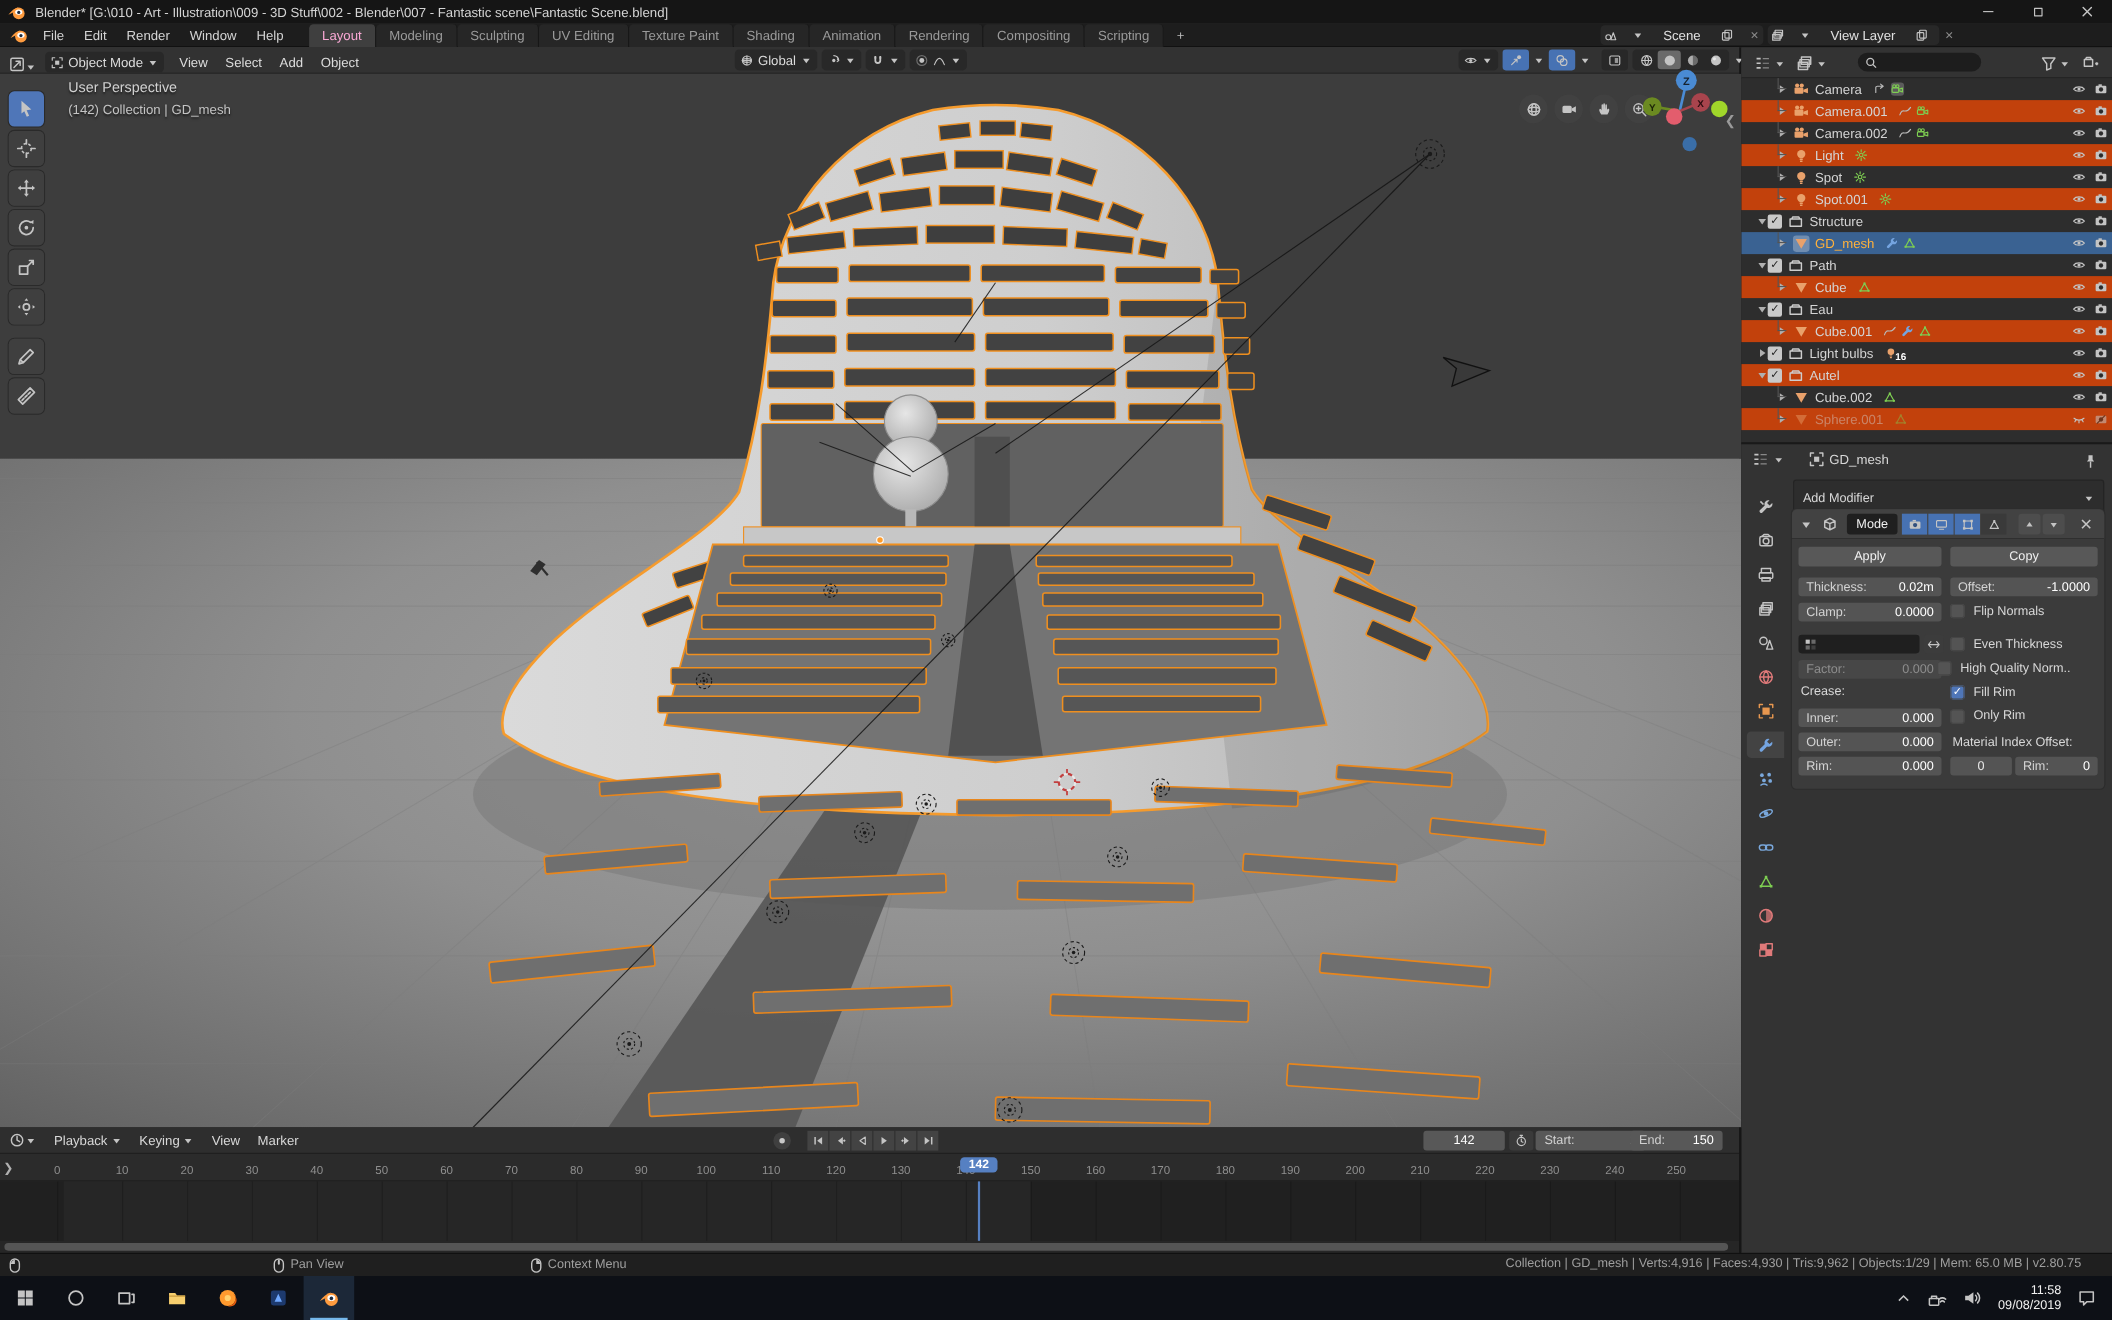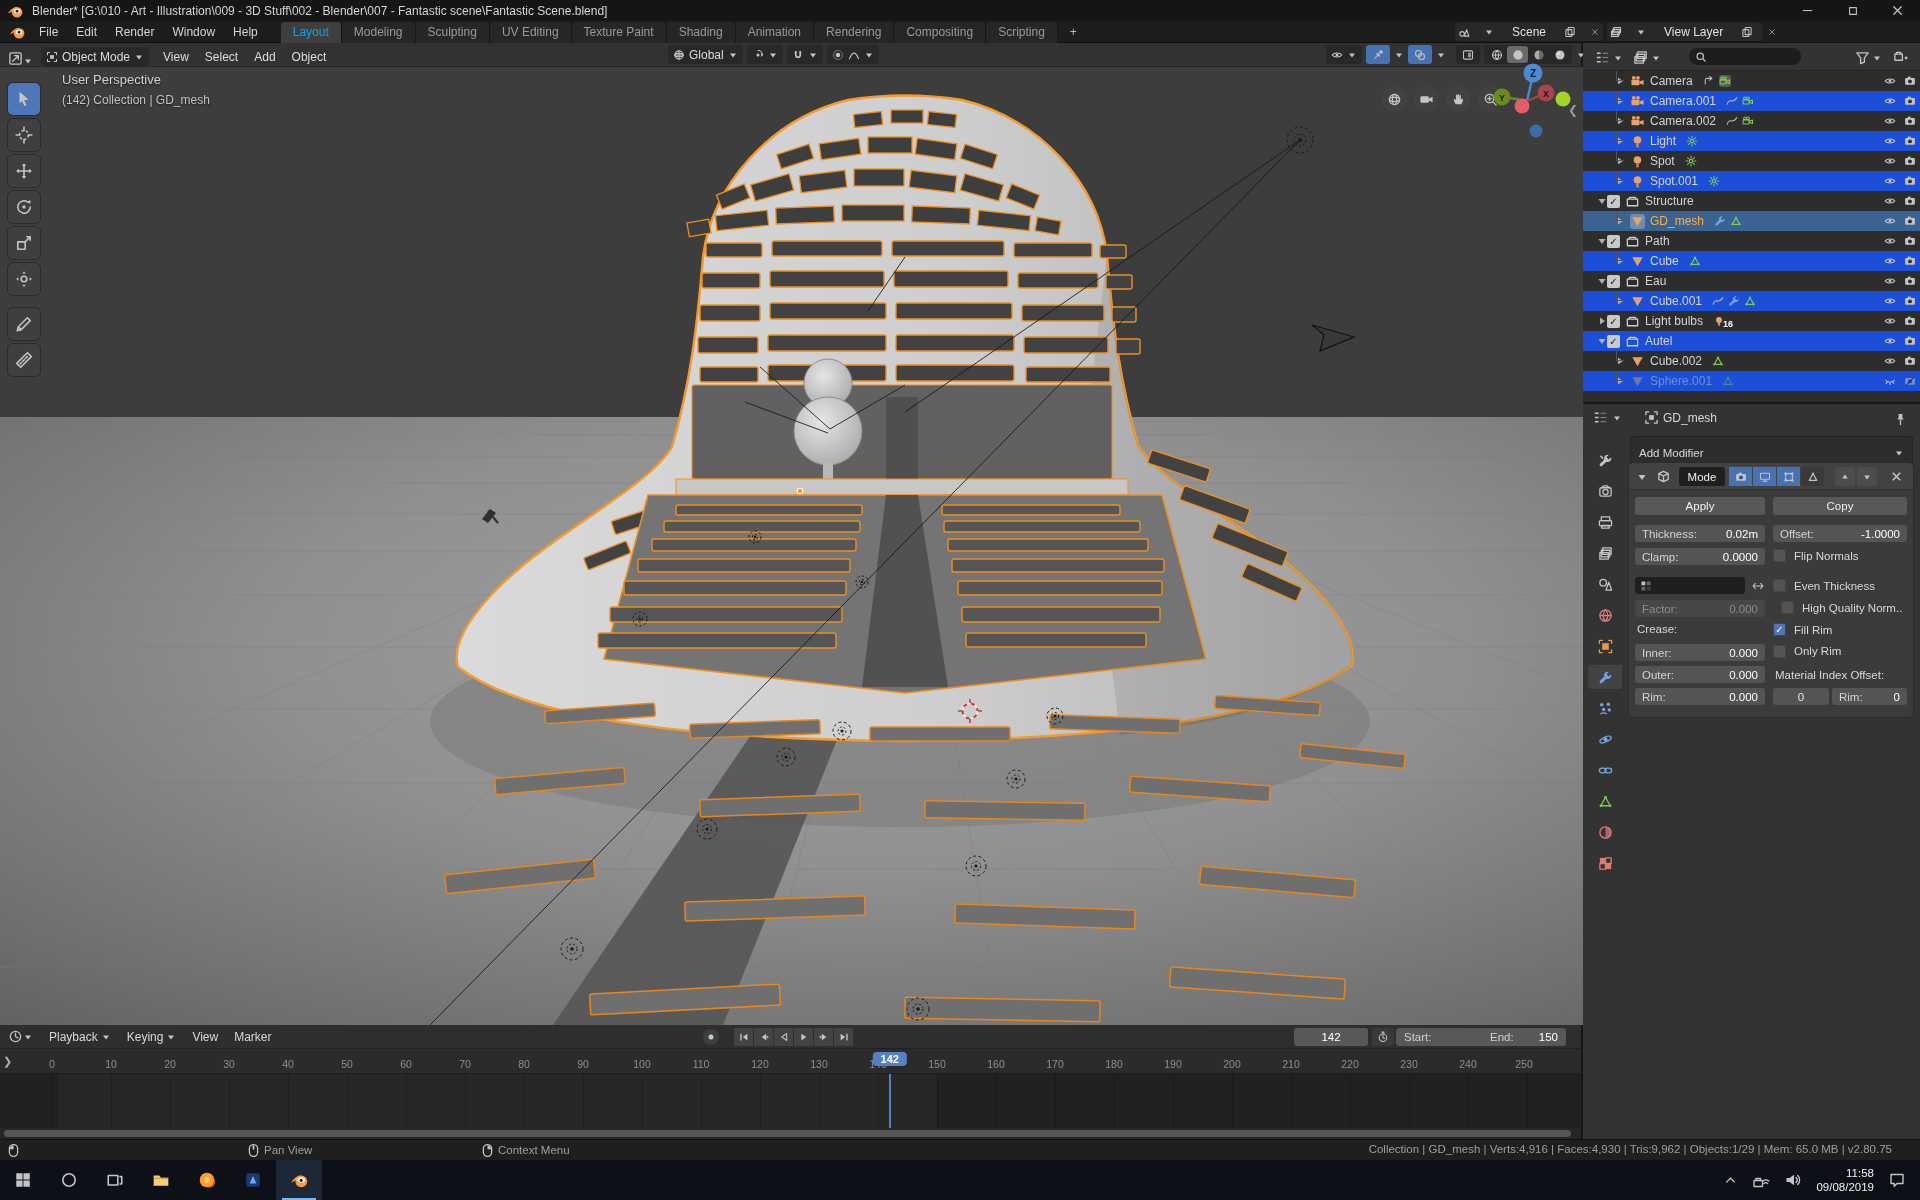--- a/index.html
+++ b/index.html
@@ -12,21 +12,21 @@
   
   #titlebar{position:absolute;left:0;top:0;width:1920px;height:21px;background:#151515;display:flex;align-items:center;color:#d4d4d4;font-size:12px}
   #titlebar .ttl{margin-left:8px;white-space:nowrap}
   #win-controls{position:absolute;right:0;top:0;height:21px;display:flex}
   .winbtn{width:45px;height:21px;display:flex;align-items:center;justify-content:center;color:#cfcfcf}
   
   #topbar{position:absolute;left:0;top:21px;width:1920px;height:22px;background:#1d1d1d;display:flex;align-items:center;font-size:12px;color:#cfcfcf;border-bottom:1px solid #101010}
   .menu-item{padding:2px 9px;border-radius:3px;color:#d4d4d4}
   #tabs{display:flex;margin-left:14px;height:22px;align-items:flex-end}
   .wtab{padding:3px 12px 4px;font-size:12px;color:#9a9a9a;background:#262626;border-right:1px solid #171717;border-radius:4px 4px 0 0}
-  .wtab.active{background:#3f3f3f;color:#0ea5e9}
+  .wtab.active{background:#3f3f3f;color:#f9a8d4}
   .wtab.plus{background:transparent;border:none;color:#bdbdbd}
   .idblock{position:absolute;top:2px;height:18px;background:#282828;border-radius:4px;display:flex;align-items:center;padding:0 3px;font-size:12px;color:#e0e0e0;gap:14px}
   .idblock .nm{flex:1;padding:0 4px;white-space:nowrap}
   
   #viewport{position:absolute;left:0;top:43px;width:1583px;height:982px;background:#3d3d3d;border-right:2px solid #161616}
   #vp-header{position:absolute;left:0;top:0;width:100%;height:24px;background:#323232;border-bottom:1px solid #242424;display:flex;align-items:flex-end;font-size:12px;color:#dcdcdc}
   .vp-widget{background:#282828;border-radius:4px;height:19px;display:flex;align-items:center;padding:0 5px;gap:4px}
   .vp-menu{padding:2px 8px;color:#dcdcdc}
   .hgrp{position:absolute;top:2px;display:flex;align-items:center;gap:4px}
   .togbtn{width:24px;height:19px;border-radius:3px;display:flex;align-items:center;justify-content:center;background:#282828}
@@ -42,21 +42,21 @@
   #vp-text .l2{font-size:12px;color:#c4c4c4}
   #nav-btns{position:absolute;left:1381px;top:43px;display:flex;gap:6px}
   .navb{width:26px;height:26px;border-radius:50%;background:rgba(66,66,66,.85);display:flex;align-items:center;justify-content:center;color:#d6d6d6}
   #gizmo{position:absolute;left:1489px;top:18px;width:84px;height:84px}
   #vp-collapse{position:absolute;left:1568px;top:60px;color:#9a9a9a;font-size:12px}
   
   #outliner{position:absolute;left:1583px;top:43px;width:337px;height:361px;background:#2d2d2d;overflow:hidden;border-bottom:2px solid #191919}
   #ol-header{position:relative;height:28px;background:#333333;border-bottom:1px solid #242424}
   #ol-search{position:absolute;left:106px;top:5px;width:112px;height:17px;background:#1d1d1d;border-radius:9px;display:flex;align-items:center;padding:0 6px;gap:4px;color:#9a9a9a;font-size:11px}
   .ol-row{position:relative;height:20px;display:flex;align-items:center;font-size:12px;color:#d4d4d4;padding-right:4px}
-  .ol-row.alt{background:#1d4ed8}
+  .ol-row.alt{background:#c2410c}
   .ol-row.sel{background:#3a6292}
   .ol-row .nm{margin-left:5px;white-space:nowrap}
   .ol-row.sel .nm{color:#ffb13b}
   .ol-row .xtr{display:flex;gap:4px;margin-left:10px;}
   .ol-ind{display:inline-flex;justify-content:flex-end;align-items:center}
   .tree{position:absolute;left:33px;top:0;height:10px;width:8px;border-left:1px solid #555;border-bottom:1px solid #555}
   .olchk{width:13px;height:13px;background:#c9c9c9;border-radius:2px;color:#1d1d1d;font-size:10px;font-weight:bold;display:flex;align-items:center;justify-content:center;margin-right:5px}
   .oi.c-obj{color:#e9a16b}.oi.c-coll{color:#cdcdcd}
   .xi.grn{color:#7ece52}.xi.blu{color:#74a4e0}.xi.gry{color:#b9b9b9}
   .oi.act{background:rgba(255,255,255,.28);border-radius:3px}
@@ -1726,21 +1726,21 @@
           </span>
       </div>
       <div class="abs" style="left:144px;top:116px;display:flex;align-items:center">
         <span class="chk">✓</span>
         <span class="chklb">Even Thickness</span>
       </div>
       <div class="pfield dis abs" style="left:6px;top:137px;width:130px">
         <span class="lb">Factor:</span>
           <span class="vl">0.000</span>
       </div>
-      <div class="abs" style="left:152px;top:138px;display:flex;align-items:center">
+      <div class="abs" style="left:132px;top:138px;display:flex;align-items:center">
         <span class="chk">✓</span>
         <span class="chklb">High Quality Norm..</span>
       </div>
       <div class="abs" style="left:8px;top:160px">Crease:</div>
       <div class="abs" style="left:144px;top:160px;display:flex;align-items:center">
         <span class="chk on">✓</span>
         <span class="chklb">Fill Rim</span>
       </div>
       <div class="pfield abs" style="left:6px;top:181px;width:130px">
         <span class="lb">Inner:</span>

